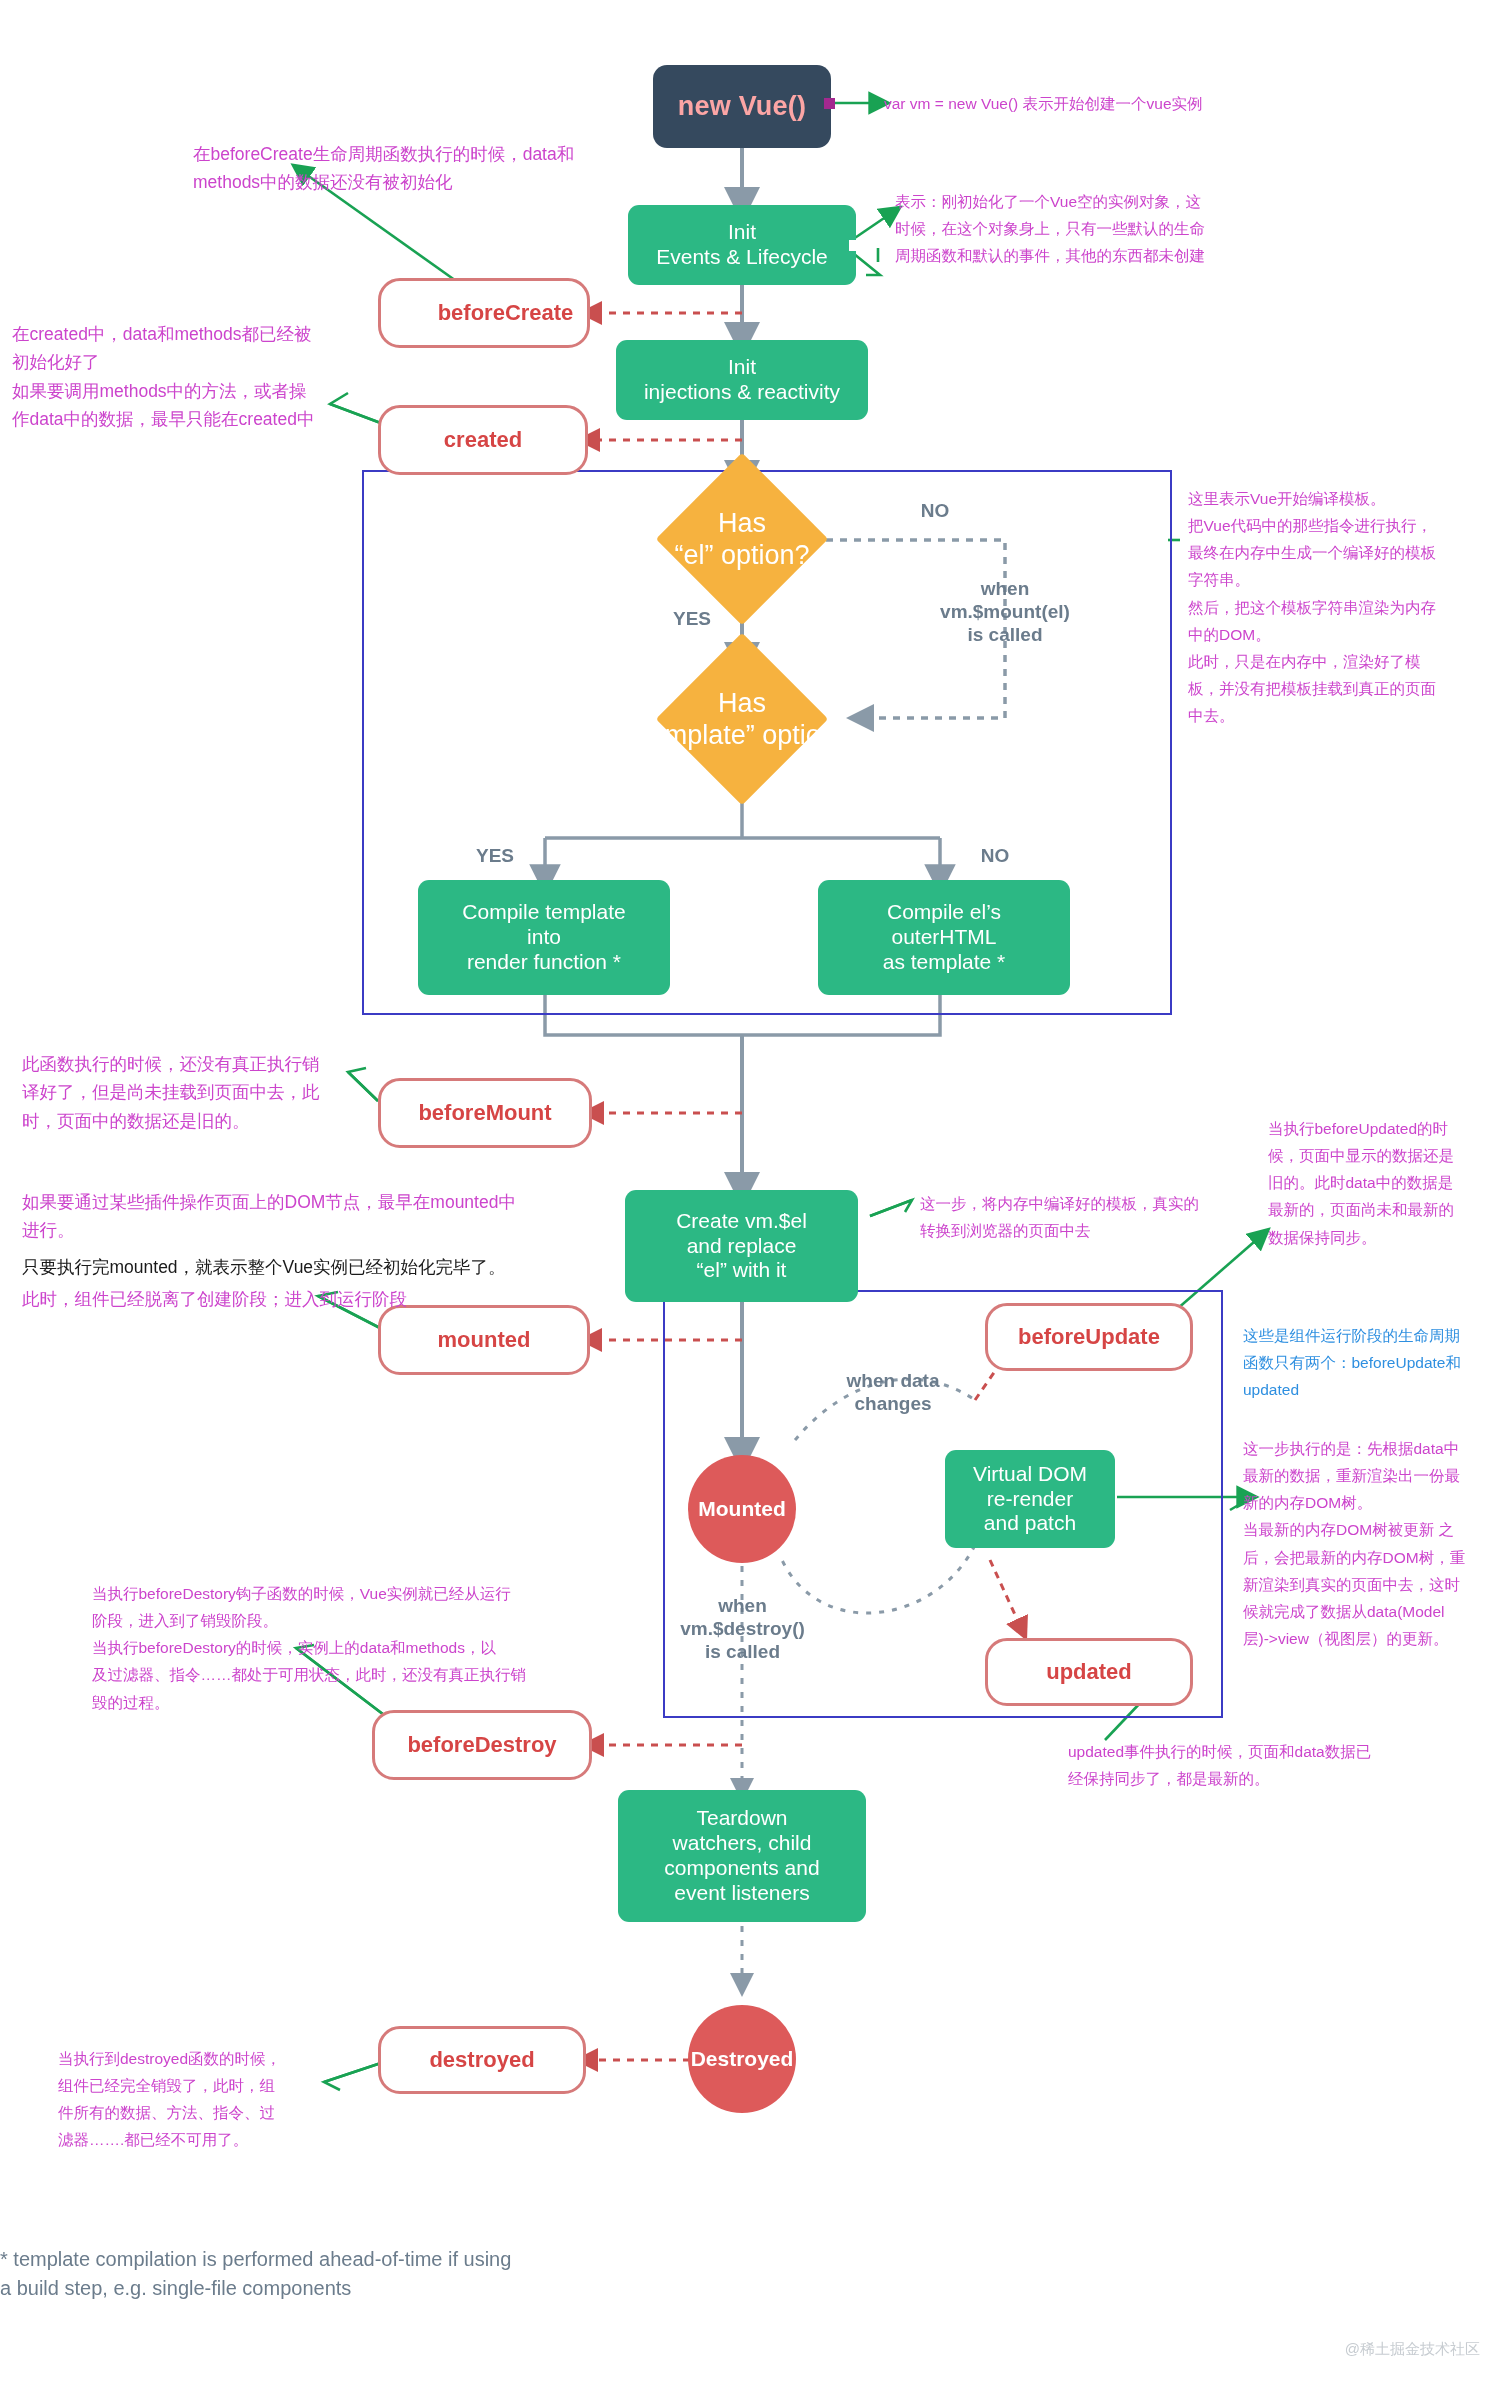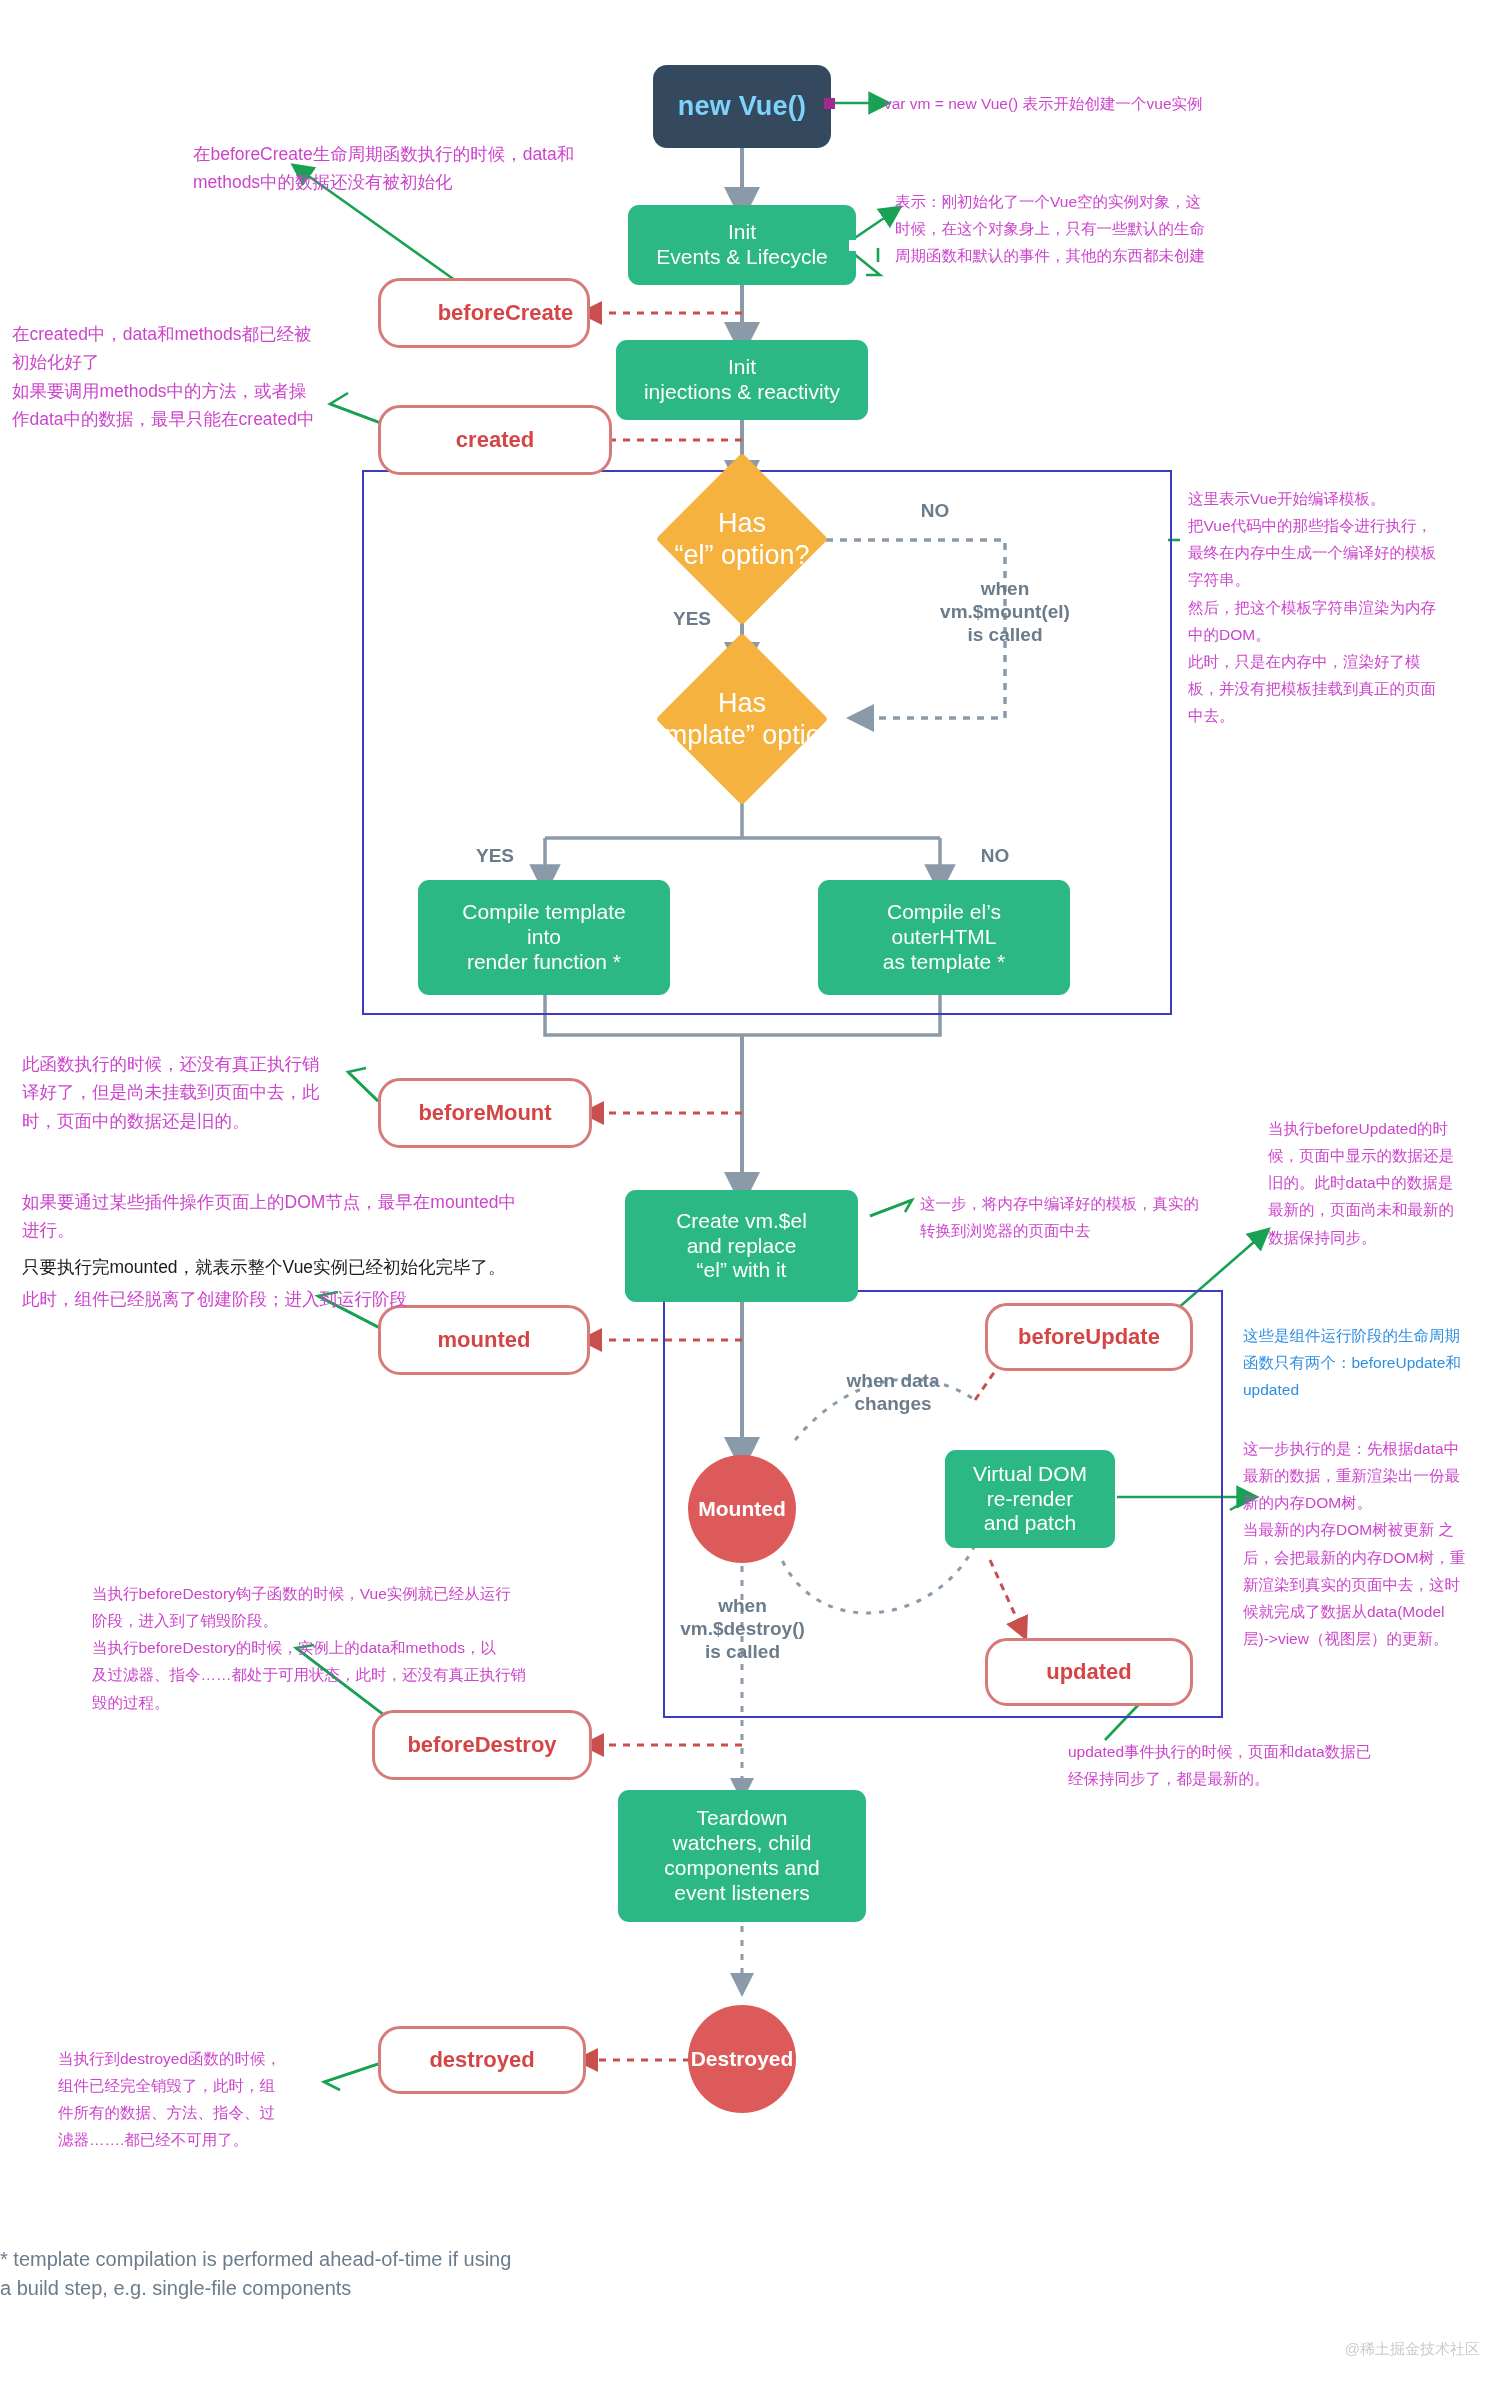--- a/index.html
+++ b/index.html
@@ -17,21 +17,21 @@
   
   .node {
     position: absolute;
     display: flex; align-items: center; justify-content: center;
     text-align: center;
     white-space: pre-line;
     line-height: 1.18;
   }
 
   .n-dark {
-    background: #35495e; color: #7dd3fc;
+    background: #35495e; color: #fca5a5;
     border-radius: 14px;
     font-size: 27px; font-weight: bold;
     letter-spacing: .2px;
   }
   .n-green {
     background: #2cb884; color: #ffffff;
     border-radius: 11px;
     font-size: 21px; font-weight: 400;
   }
   .n-circle {
@@ -269,21 +269,21 @@
 event listeners</span>
   </div>
 
   <div class="node n-circle" style="left:688px; top:2005px; width:108px; height:108px;">
     <span>Destroyed</span>
   </div>
 
   <div class="node n-hook" style="left:378px; top:278px; width:212px; height:70px;padding-left:43px;">
     <span>beforeCreate</span>
   </div>
-  <div class="node n-hook" style="left:378px; top:405px; width:234px; height:70px;">
+  <div class="node n-hook" style="left:378px; top:405px; width:210px; height:70px;">
     <span>created</span>
   </div>
   <div class="node n-hook" style="left:378px; top:1078px; width:214px; height:70px;">
     <span>beforeMount</span>
   </div>
   <div class="node n-hook" style="left:378px; top:1305px; width:212px; height:70px;">
     <span>mounted</span>
   </div>
   <div class="node n-hook" style="left:985px; top:1303px; width:208px; height:68px;">
     <span>beforeUpdate</span>

